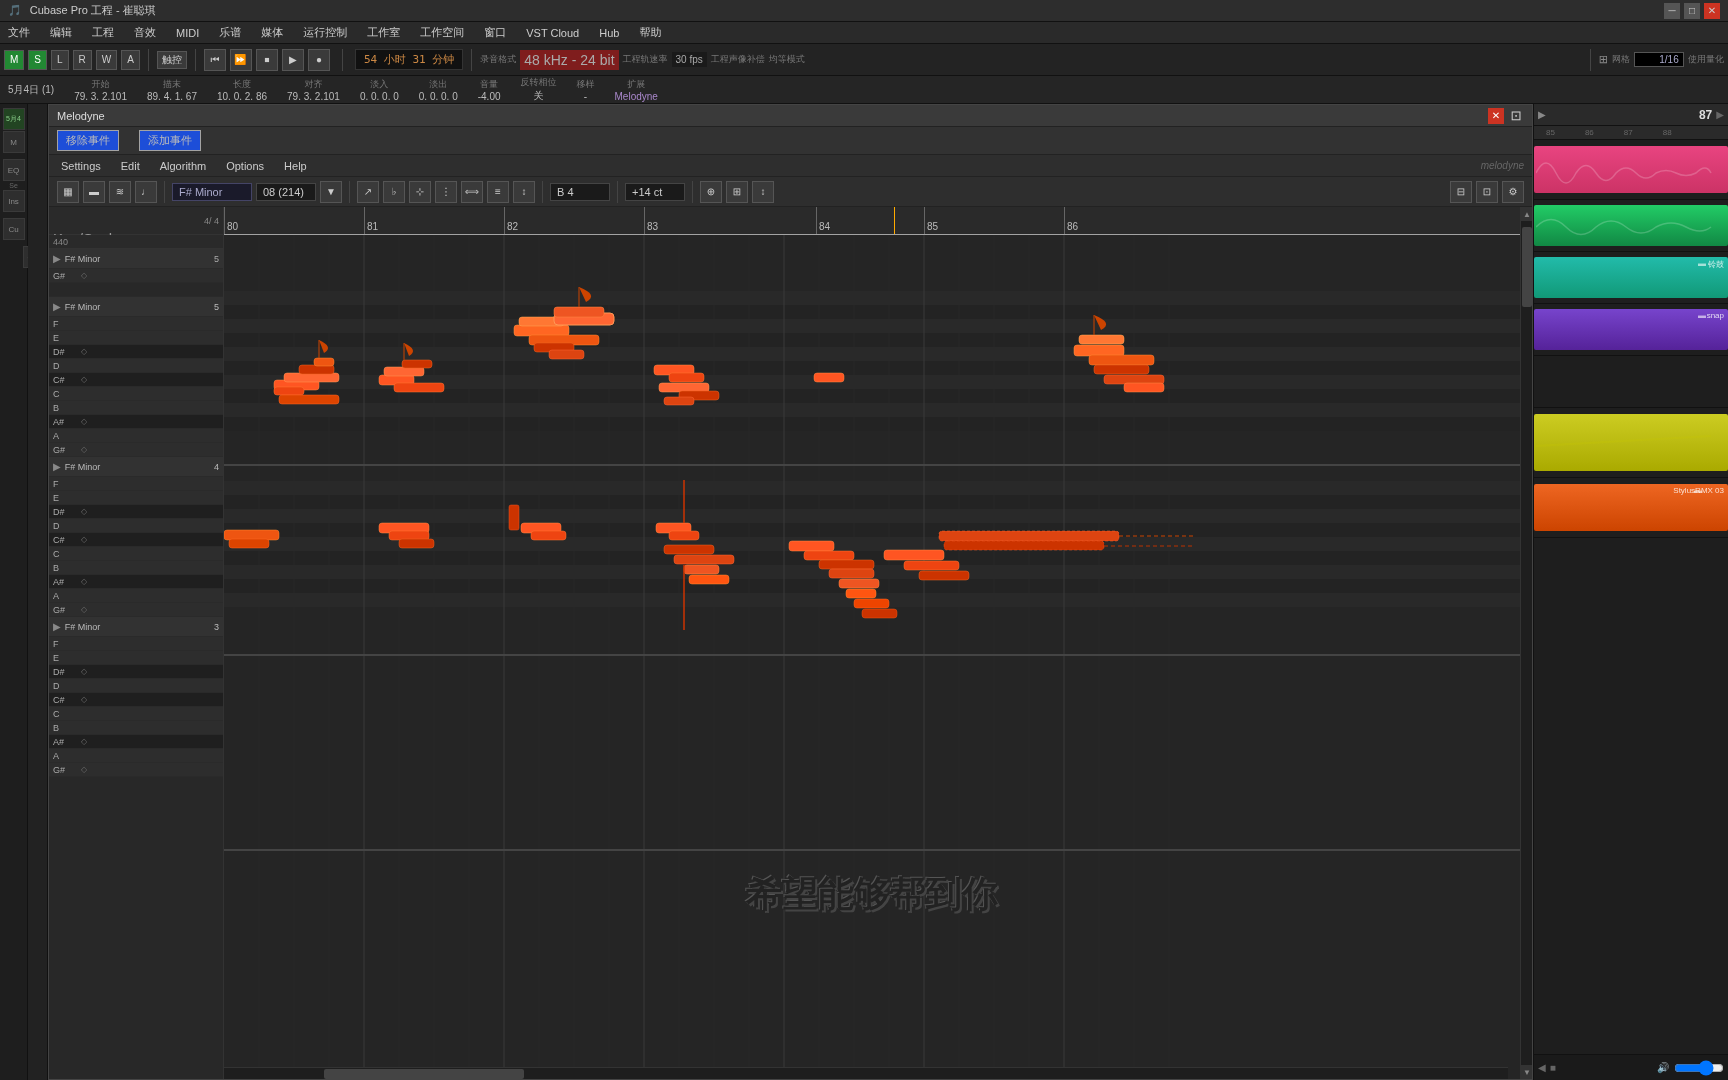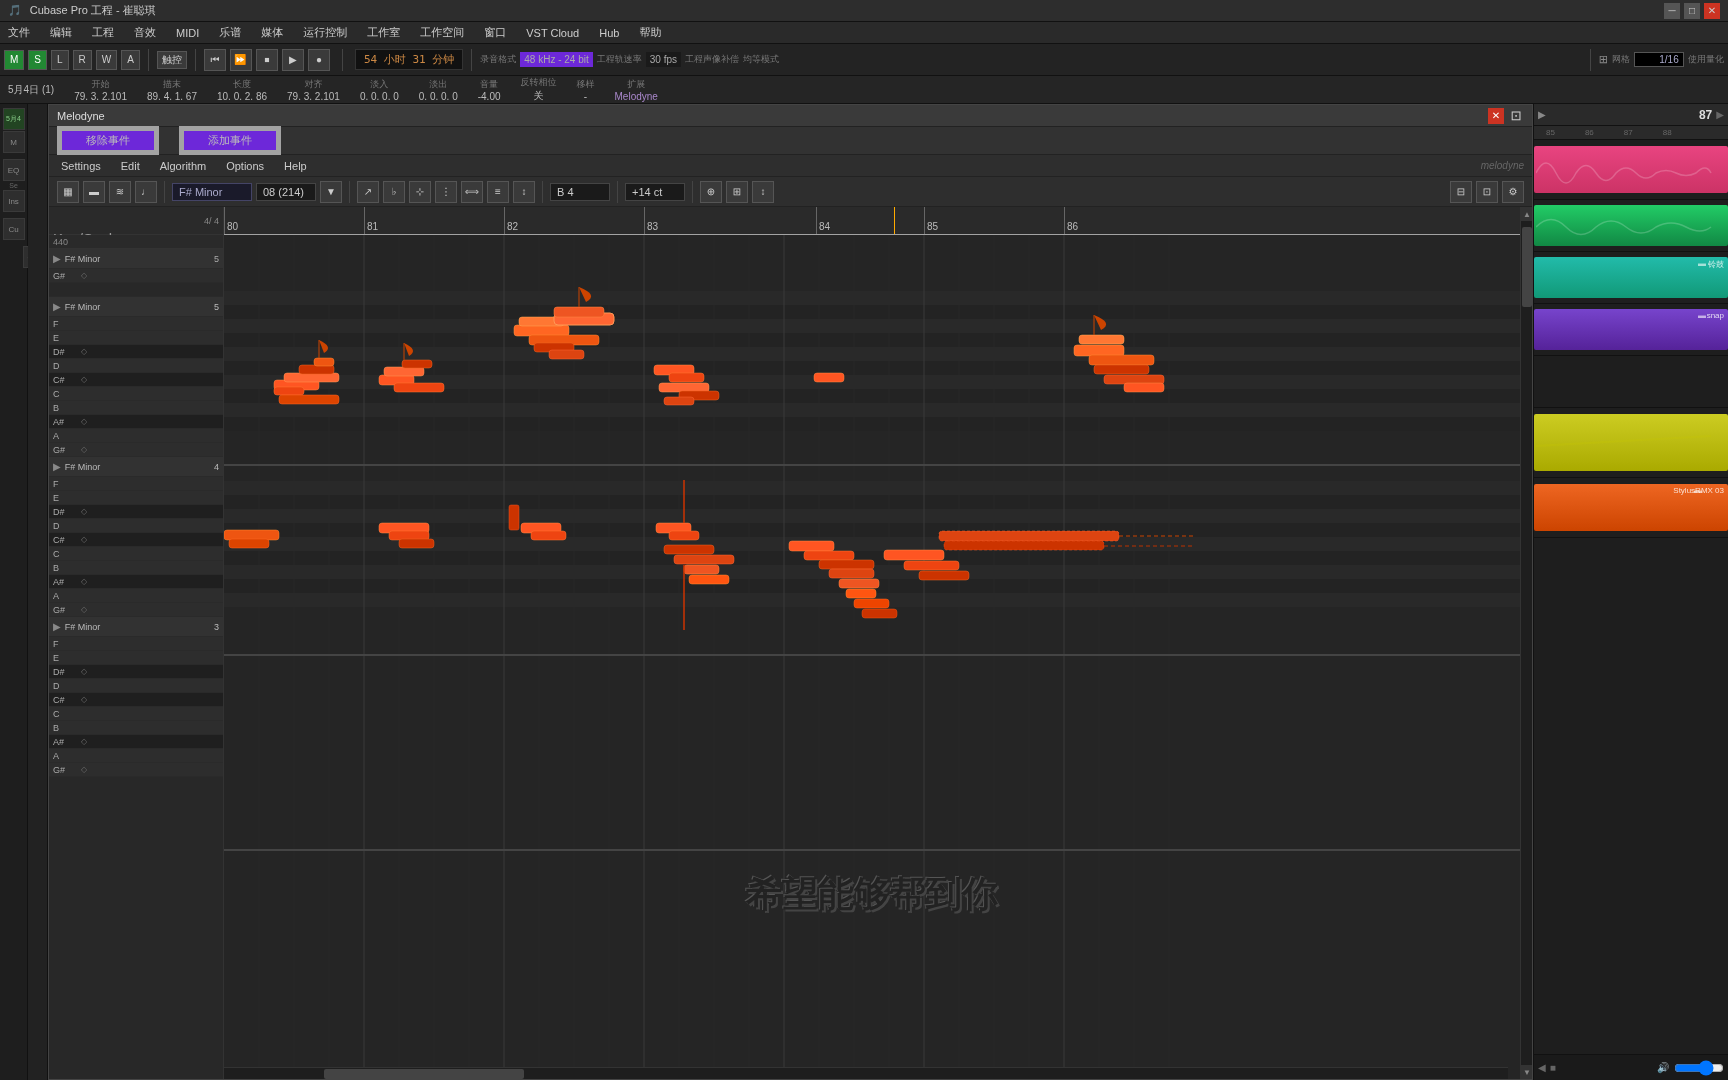--- a/index.html
+++ b/index.html
@@ -32,21 +32,21 @@
     
     #left-panel { width: 46px; background: #222; border-right: 1px solid #111; display: flex; flex-direction: column; align-items: center; padding-top: 4px; gap: 2px; }
 
     
     #melodyne-window { flex: 1; background: #282828; display: flex; flex-direction: column; border: 1px solid #444; position: relative; }
     #melodyne-titlebar { background: #3a3a3a; height: 22px; display: flex; align-items: center; padding: 0 8px; font-size: 11px; color: #ddd; border-bottom: 1px solid #222; }
     #melodyne-titlebar .close-btn { margin-left: auto; width: 16px; height: 16px; background: #cc3322; border: none; color: #fff; cursor: pointer; font-size: 10px; }
 
     
     #melodyne-actions { background: #323232; height: 28px; display: flex; align-items: center; padding: 0 8px; gap: 20px; border-bottom: 1px solid #222; font-size: 11px; color: #aaa; }
-    .action-btn { color: #bbb; cursor: pointer; padding: 2px 24px; background: #6d28d9; border: 5px solid #a3a3a3; font-size: 11px; }
+    .action-btn { color: #bbb; cursor: pointer; padding: 2px 8px; background: #1d4ed8; border: 1px solid #a3a3a3; font-size: 11px; }
 
     
     #melodyne-menu { background: #2e2e2e; height: 22px; display: flex; align-items: center; padding: 0 8px; gap: 12px; border-bottom: 1px solid #222; font-size: 11px; }
     #melodyne-menu span { color: #ccc; cursor: pointer; padding: 2px 4px; }
 
     
     #melodyne-toolbar { background: #2e2e2e; height: 30px; display: flex; align-items: center; padding: 0 8px; gap: 4px; border-bottom: 1px solid #222; }
     .tool-btn { background: #3a3a3a; border: 1px solid #555; color: #ccc; width: 22px; height: 22px; font-size: 10px; cursor: pointer; display: flex; align-items: center; justify-content: center; }
     .key-display { background: #1a1a2a; border: 1px solid #446; color: #aac; padding: 2px 6px; font-size: 11px; min-width: 80px; }
     .num-display { background: #1a1a1a; border: 1px solid #444; color: #ccc; padding: 2px 6px; font-size: 11px; min-width: 60px; }
@@ -137,21 +137,21 @@
 
   <button class="tool-btn">⏮</button>
   <button class="tool-btn">⏩</button>
   <button class="tool-btn">⏹</button>
   <button class="tool-btn">▶</button>
   <button class="tool-btn rec">●</button>
   <div style="width:1px;height:22px;background:#444;margin:0 8px;"></div>
   <span style="background:#111;border:1px solid #333;padding:2px 8px;font-size:11px;color:#cc8844;font-family:monospace;">54 小时 31 分钟</span>
   <div style="width:1px;height:22px;background:#444;margin:0 4px;"></div>
   <span style="font-size:9px;color:#777;">录音格式</span>
-  <span style="font-size:10px;color:#aaa;background:#6d28d9;padding:2px 4px;">48 kHz - 24 bit</span>
+  <span style="font-size:14px;color:#aaa;background:#7f1d1d;padding:2px 4px;">48 kHz - 24 bit</span>
   <span style="font-size:9px;color:#777;">工程轨速率</span>
   <span style="font-size:10px;color:#aaa;background:#1a1a1a;padding:2px 4px;">30 fps</span>
   <span style="font-size:9px;color:#777;">工程声像补偿</span>
   <span style="font-size:9px;color:#777;">均等模式</span>
   <div style="width:1px;height:22px;background:#444;margin:0 4px;margin-left:auto;"></div>
   <span style="color:#888;">⊞</span>
   <span style="font-size:9px;color:#777;">网格</span>
   <button class="mode-btn" style="min-width:50px;background:#000000;color:#aac;padding-left:24px;">1/16</button>
   <span style="font-size:9px;color:#777;">使用量化</span>
 </div>

